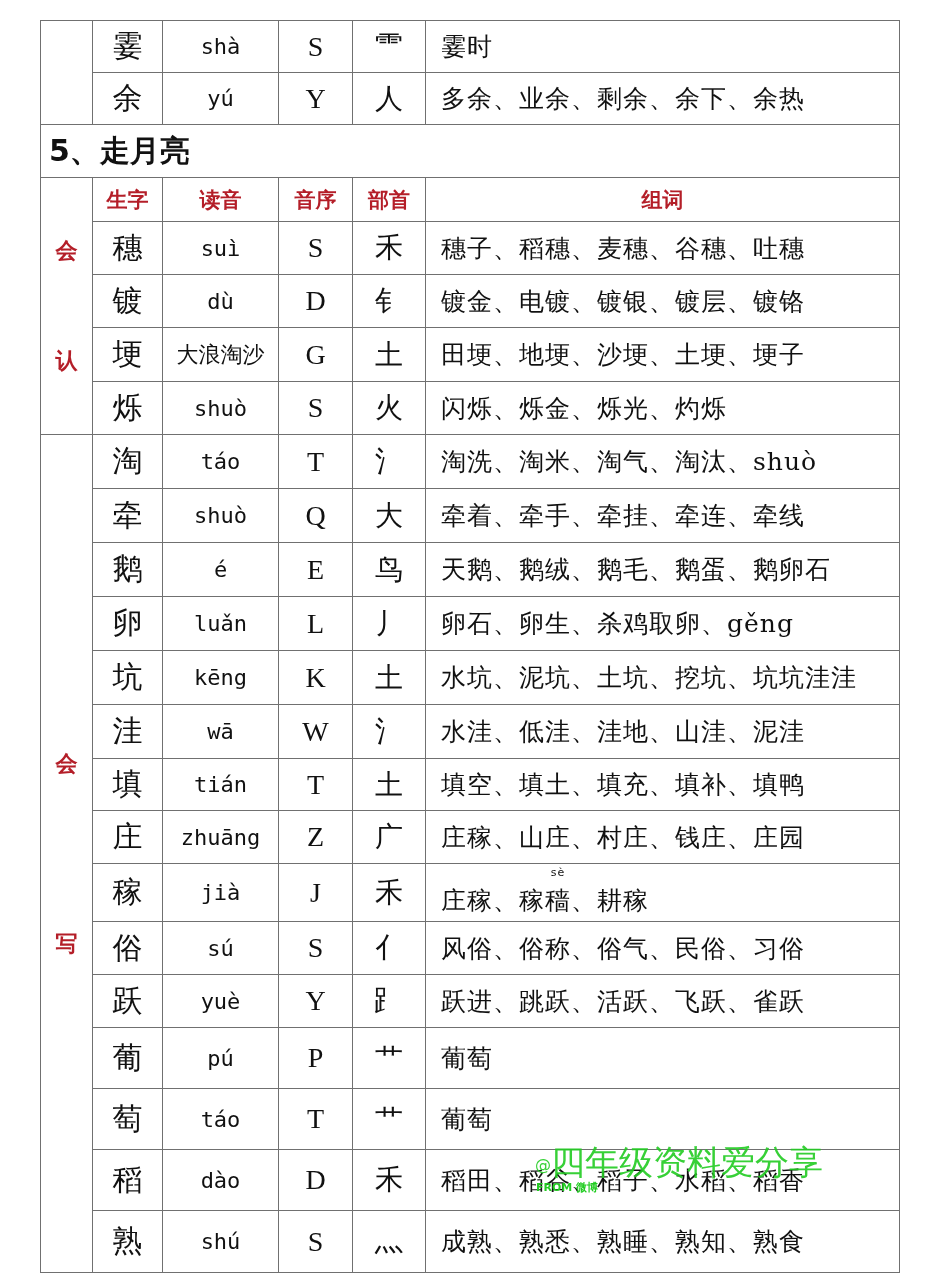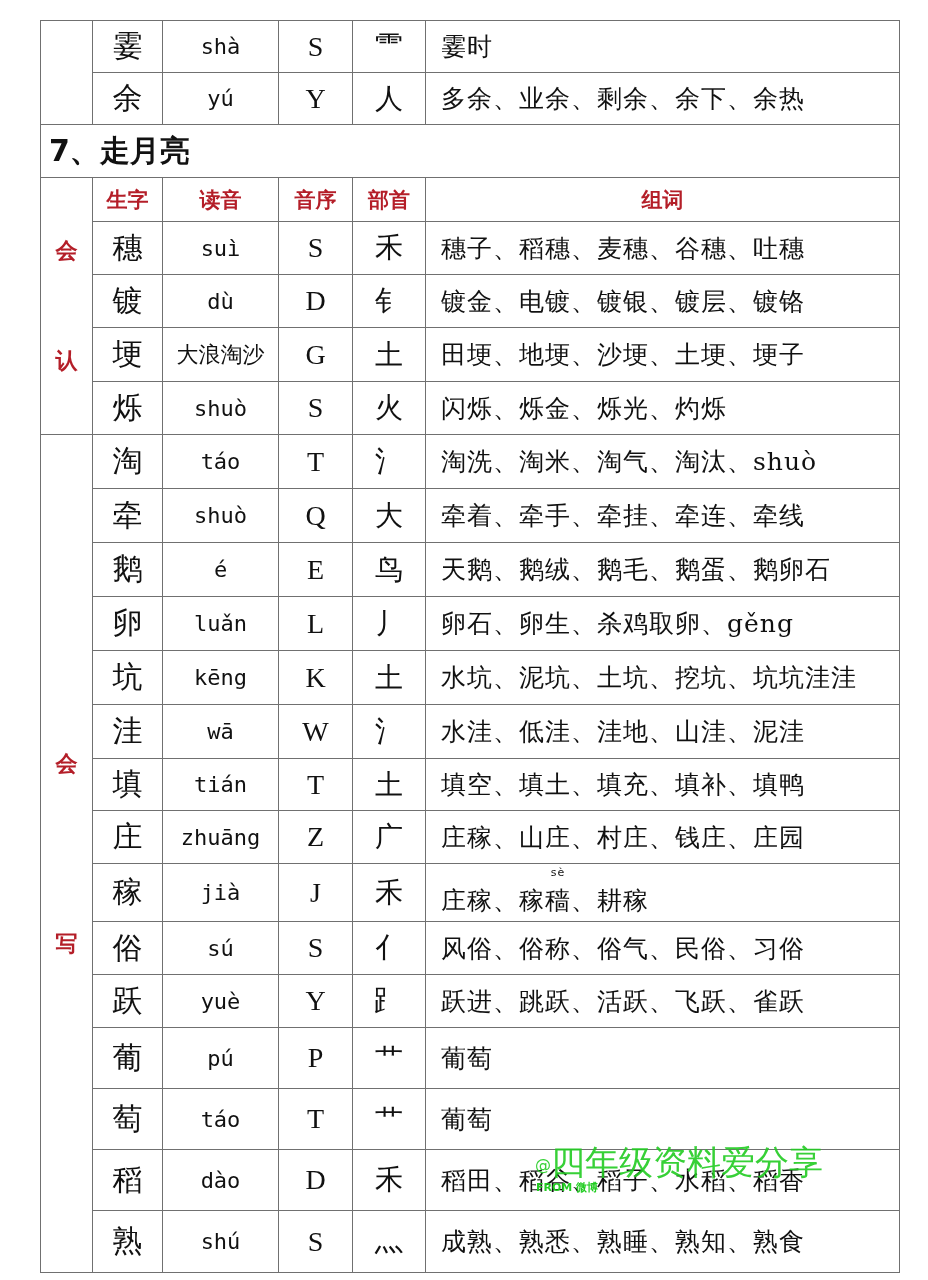--- a/index.html
+++ b/index.html
@@ -54,21 +54,21 @@
     </tr>
     <tr class="r52">
       <td class="char">余</td>
       <td class="py">yú</td>
       <td class="seq">Y</td>
       <td class="rad">人</td>
       <td class="words">多余、业余、剩余、余下、余热</td>
     </tr>
 
     <tr class="r53">
-      <td colspan="6" class="title">7、走月亮</td>
+      <td colspan="6" class="title">5、走月亮</td>
     </tr>
 
     <tr class="r44">
       <td rowspan="5" class="grp">
         <span class="g-top" style="margin-bottom:80px">会</span>
         <span class="g-bot">认</span>
       </td>
       <td class="hdr">生字</td>
       <td class="hdr">读音</td>
       <td class="hdr">音序</td>

